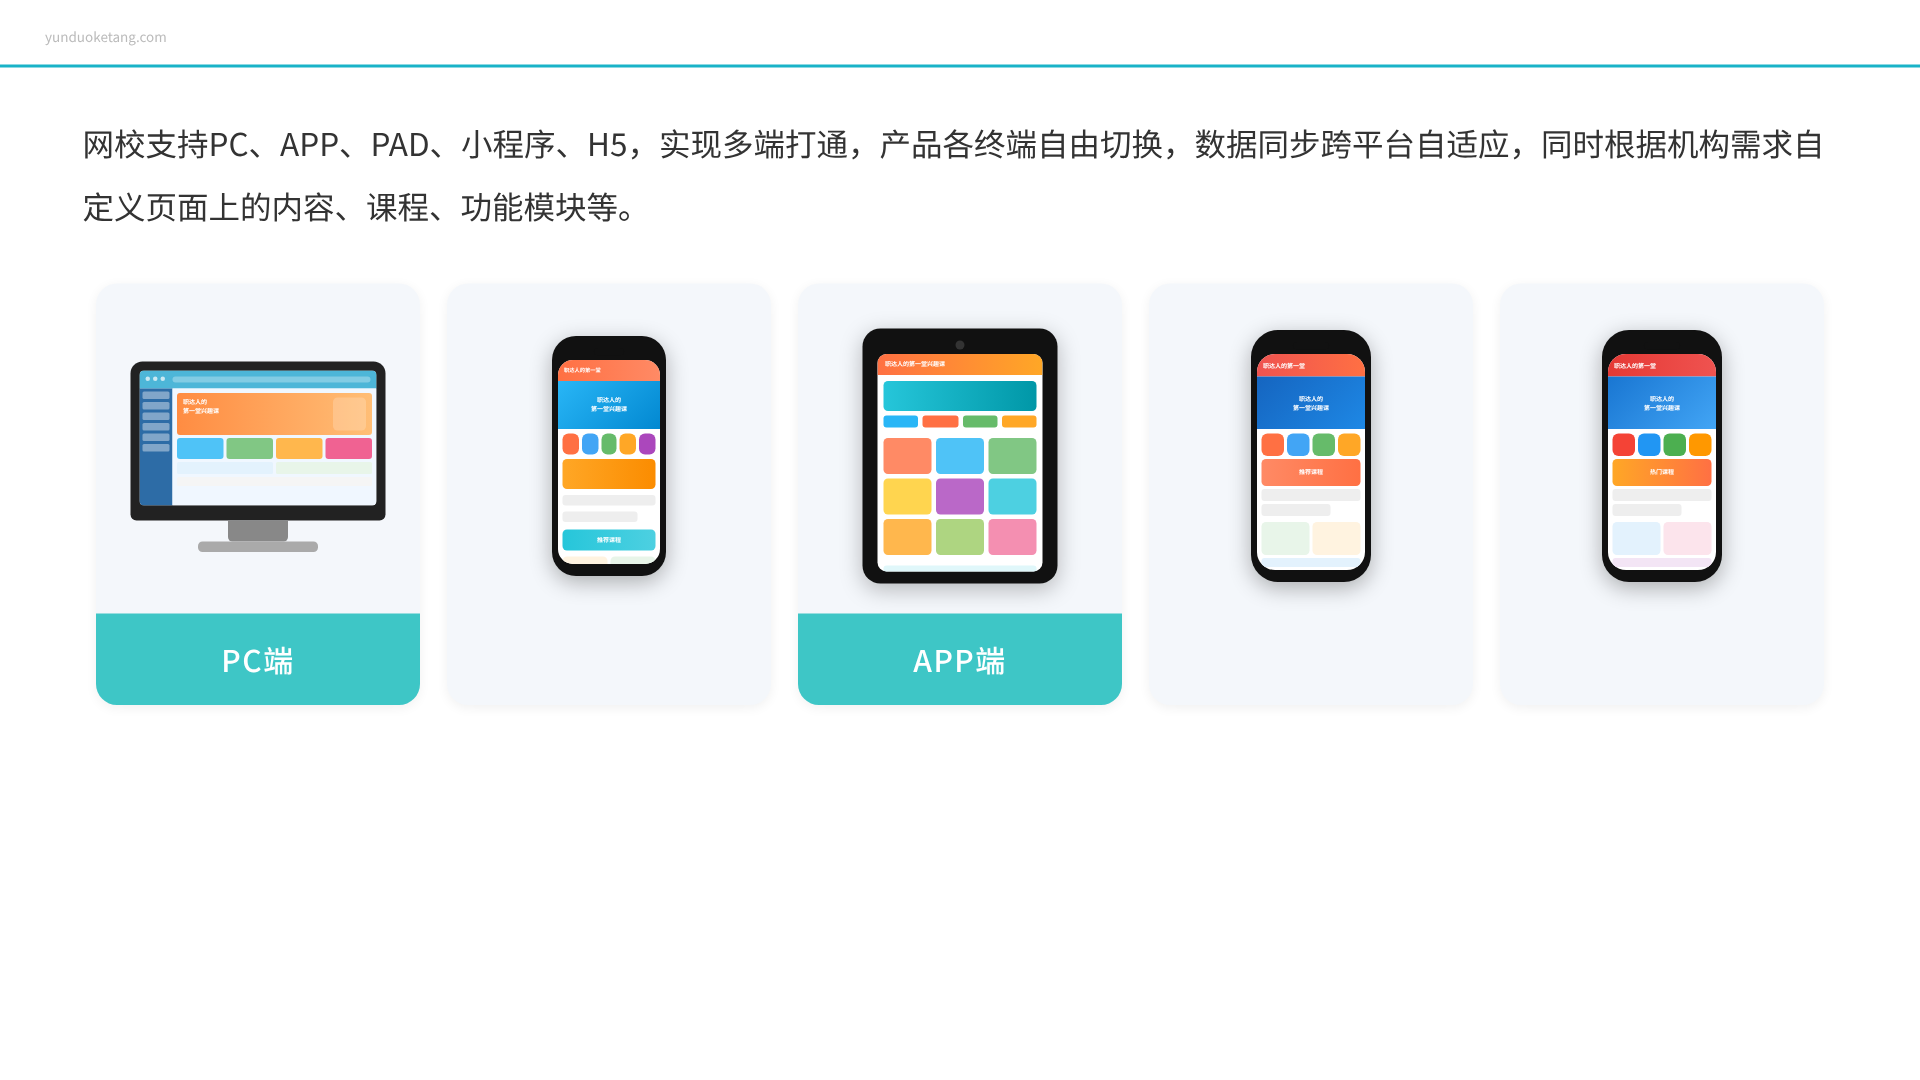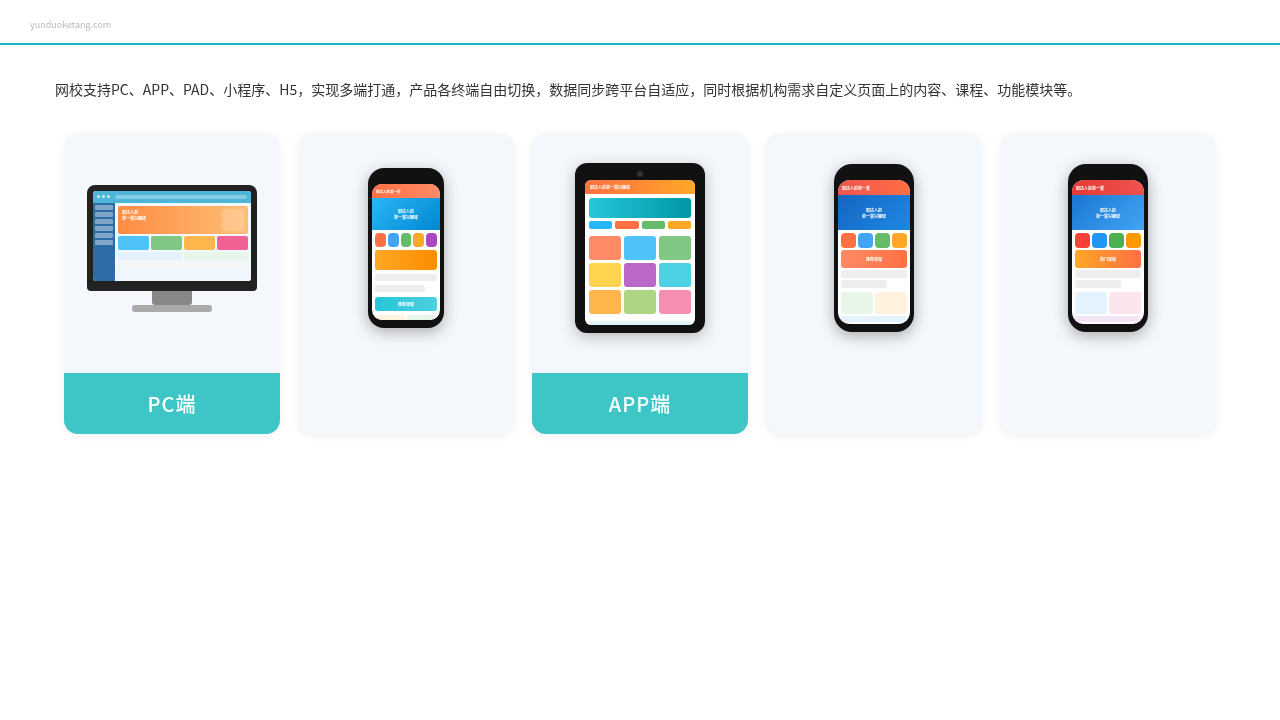--- a/index.html
+++ b/index.html
@@ -33,21 +33,21 @@
       font-size: 30px;
       font-weight: 700;
       color: #222;
     }
 
     
     .body {
       padding: 30px 55px 20px 55px;
     }
     .description {
-      font-size: 14px;
+      font-size: 21px;
       line-height: 2;
       color: #333;
       margin-bottom: 30px;
     }
 
     
     .cards-row {
       display: flex;
       gap: 18px;
       justify-content: center;
@@ -73,21 +73,20 @@
     }
     .card-label {
       width: 100%;
       background: #3ec6c6;
       color: #fff;
       text-align: center;
       font-size: 20px;
       font-weight: 500;
       padding: 16px 0;
       letter-spacing: 1px;
-      margin-top: 20px;
     }
 
     
     
     .pc-monitor {
       position: relative;
       width: 170px;
     }
     .monitor-screen-outer {
       background: #222;

